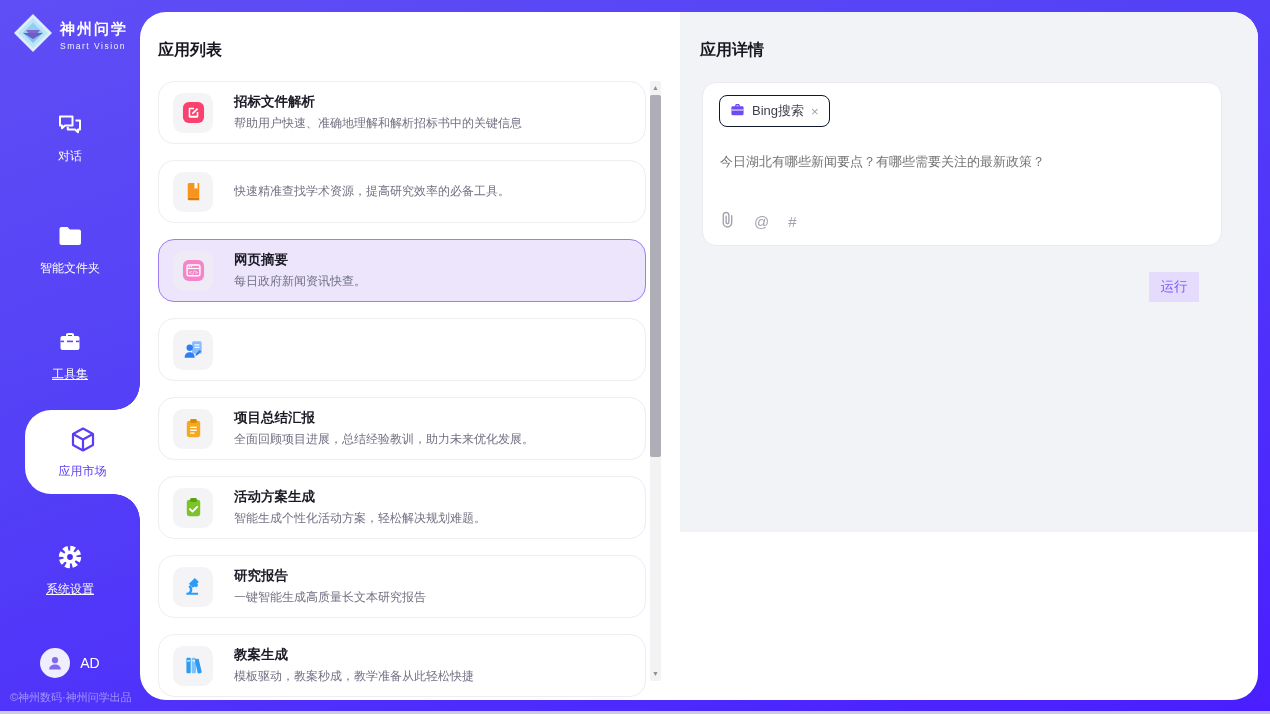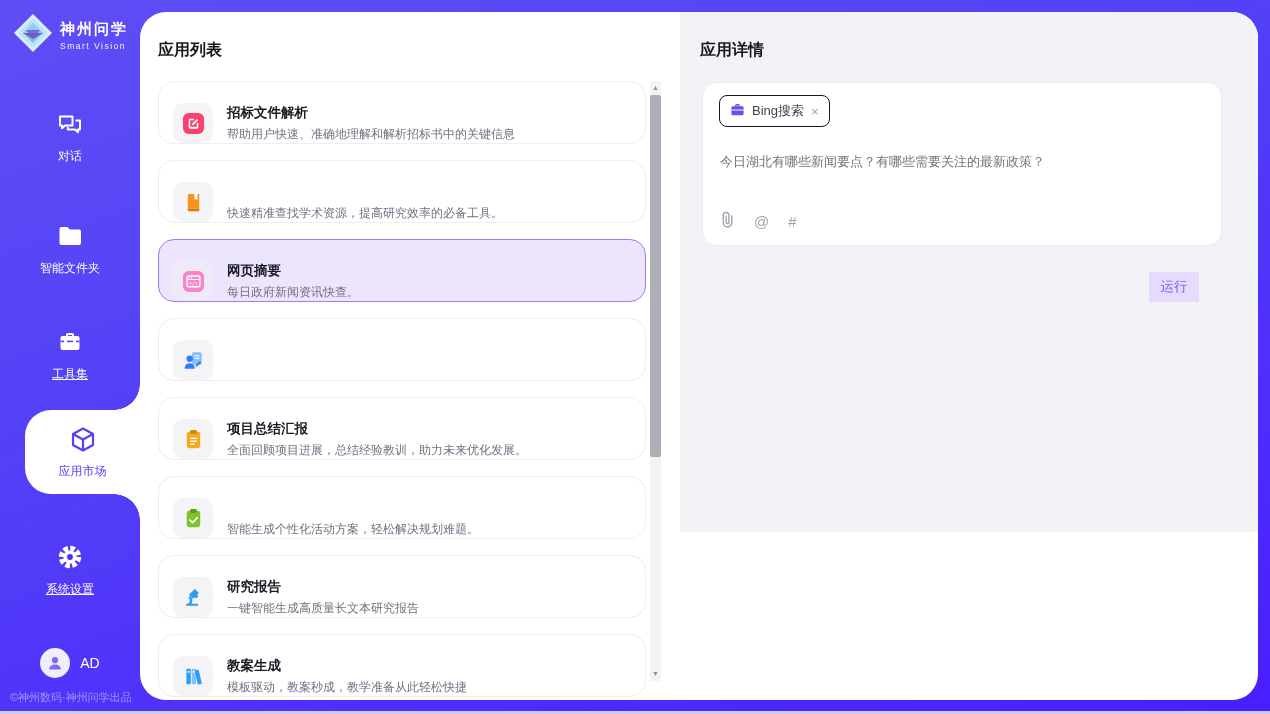--- a/index.html
+++ b/index.html
@@ -36,21 +36,21 @@
   .user-row .uid { color:#fff; font-size:14px;text-align:center; }
   .side-footer { position:absolute; left:10px; bottom:6px; color:rgba(255,255,255,.45); font-size:11px; }
 
   
   .panel { position:absolute; left:140px; top:12px; width:1118px; height:688px; background:#fff;
     border-radius:26px; overflow:hidden; }
 
   
   .list-title { position:absolute; left:18px; top:28px; font-size:16px; font-weight:bold; color:#17171f; }
   .cards { position:absolute; left:18px; top:69px; width:488px; }
-  .card { display:flex; align-items:flex-end; gap:14px; height:63px; padding:0 14px; margin-bottom:16px;
+  .card { display:flex; align-items:center; gap:21px; height:63px; padding:0 14px; margin-bottom:16px;
     border:1px solid #ededf2; border-radius:16px; background:#fff; cursor:pointer; }
   .card.selected { background:#ece5fc; border:1.5px solid #9c7df5; }
   .icon-box { width:40px; height:40px; min-width:40px; border-radius:10px; background:#f4f4f6;
     display:flex; align-items:center; justify-content:center; }
   .card.selected .icon-box { background:#eeeaf6; }
   .card-name { font-size:13.5px; font-weight:bold; color:#1b1b26; margin-bottom:4px; }
   .card-desc { font-size:12px; color:#717183; white-space:nowrap; }
 
   
   .scrollbar { position:absolute; left:510px; top:69px; width:11px; height:600px; background:#f3f3f5;
@@ -248,20 +248,21 @@
 
   <div class="card">
     <span class="icon-box">
             <svg width="23" height="23" viewBox="0 0 24 24">
               <rect x="5" y="4" width="14" height="17" rx="2.5" fill="#7cc42a"></rect>
               <rect x="8.6" y="2.2" width="6.8" height="4" rx="1.3" fill="#5ba012"></rect>
               <path d="M8.3 13.6l2.7 2.7 4.8-5" stroke="#fff" stroke-width="1.9" fill="none" stroke-linecap="round" stroke-linejoin="round"></path>
             </svg>
           </span>
     <span class="txt">
+      <div class="card-name">活动方案生成</div>
       <div class="card-desc">智能生成个性化活动方案，轻松解决规划难题。</div>
     </span>
   </div>
 
   <div class="card">
     <span class="icon-box">
             <svg width="23" height="23" viewBox="0 0 24 24" fill="#2b9bf4">
               <path d="M13.4 3l4.2 4.2-1.7 1.7 1 2-2 2-2-1-1.5 1.5-4.2-4.2z"></path>
               <path d="M4.5 18.6c2.3 0 3.7-1.3 3.7-3.3 0-1.2-.6-2.3-1.5-3.1l1.7-1.7c1.5 1.2 2.4 2.9 2.4 4.8 0 1.3-.4 2.4-1.1 3.3h7.1v2.1H4.5z"></path>
             </svg>

